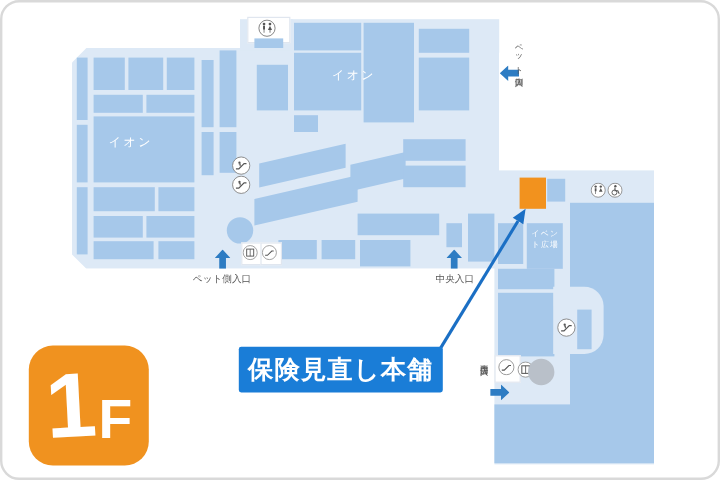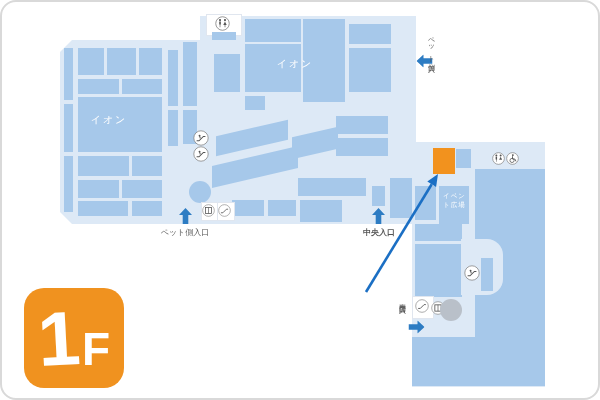--- a/index.html
+++ b/index.html
@@ -186,21 +186,21 @@
         </svg>
     </div>
     <div class="abs ent-lbl" style="left:153px;top:226px;width:60px;">ペット側入口</div>
   </div>
   <div>
     <div class="abs" style="left:370px;top:206px;">
       <svg width="13" height="16" viewBox="0 0 13 16">
           <path d="M6.5 0 L13 7 H9.3 V16 H3.7 V7 H0 Z" fill="#2d7cc3"></path>
         </svg>
     </div>
-    <div class="abs ent-lbl" style="left:352px;top:226px;width:50px;font-weight:bold;">中央入口</div>
+    <div class="abs ent-lbl" style="left:352px;top:226px;width:50px;">中央入口</div>
   </div>
   <div>
     <div class="abs" style="left:416px;top:51px;transform:rotate(-90deg);">
       <svg width="13" height="16" viewBox="0 0 13 16">
           <path d="M6.5 0 L13 7 H9.3 V16 H3.7 V7 H0 Z" fill="#2d7cc3"></path>
         </svg>
     </div>
     <div class="abs v-lbl" style="left:424px;top:30px;height:66px;">ペット側入口</div>
   </div>
   <div>
@@ -209,18 +209,19 @@
           <path d="M6.5 0 L13 7 H9.3 V16 H3.7 V7 H0 Z" fill="#2d7cc3"></path>
         </svg>
     </div>
     <div class="abs v-lbl" style="left:395px;top:296px;height:54px;">専門店入口</div>
   </div>
 
   <svg class="abs noptr" width="600" height="400" style="left:0;top:0;">
     <line x1="364" y1="290" x2="429.7" y2="182.2" stroke="#1b6fc4" stroke-width="2.6"></line>
     <polygon points="436,172 434.1,184.9 425.3,179.5" fill="#1b6fc4"></polygon>
   </svg>
+  <div class="abs callout" style="left:197px;top:287px;width:170px;height:38px;">保険見直し本舗</div>
   <div class="abs badge" style="left:22px;top:286px;width:100px;height:100px;">
     <span class="b1">1</span>
       <span class="bF">F</span>
   </div>
 
 </div>
 
 </body></html>

